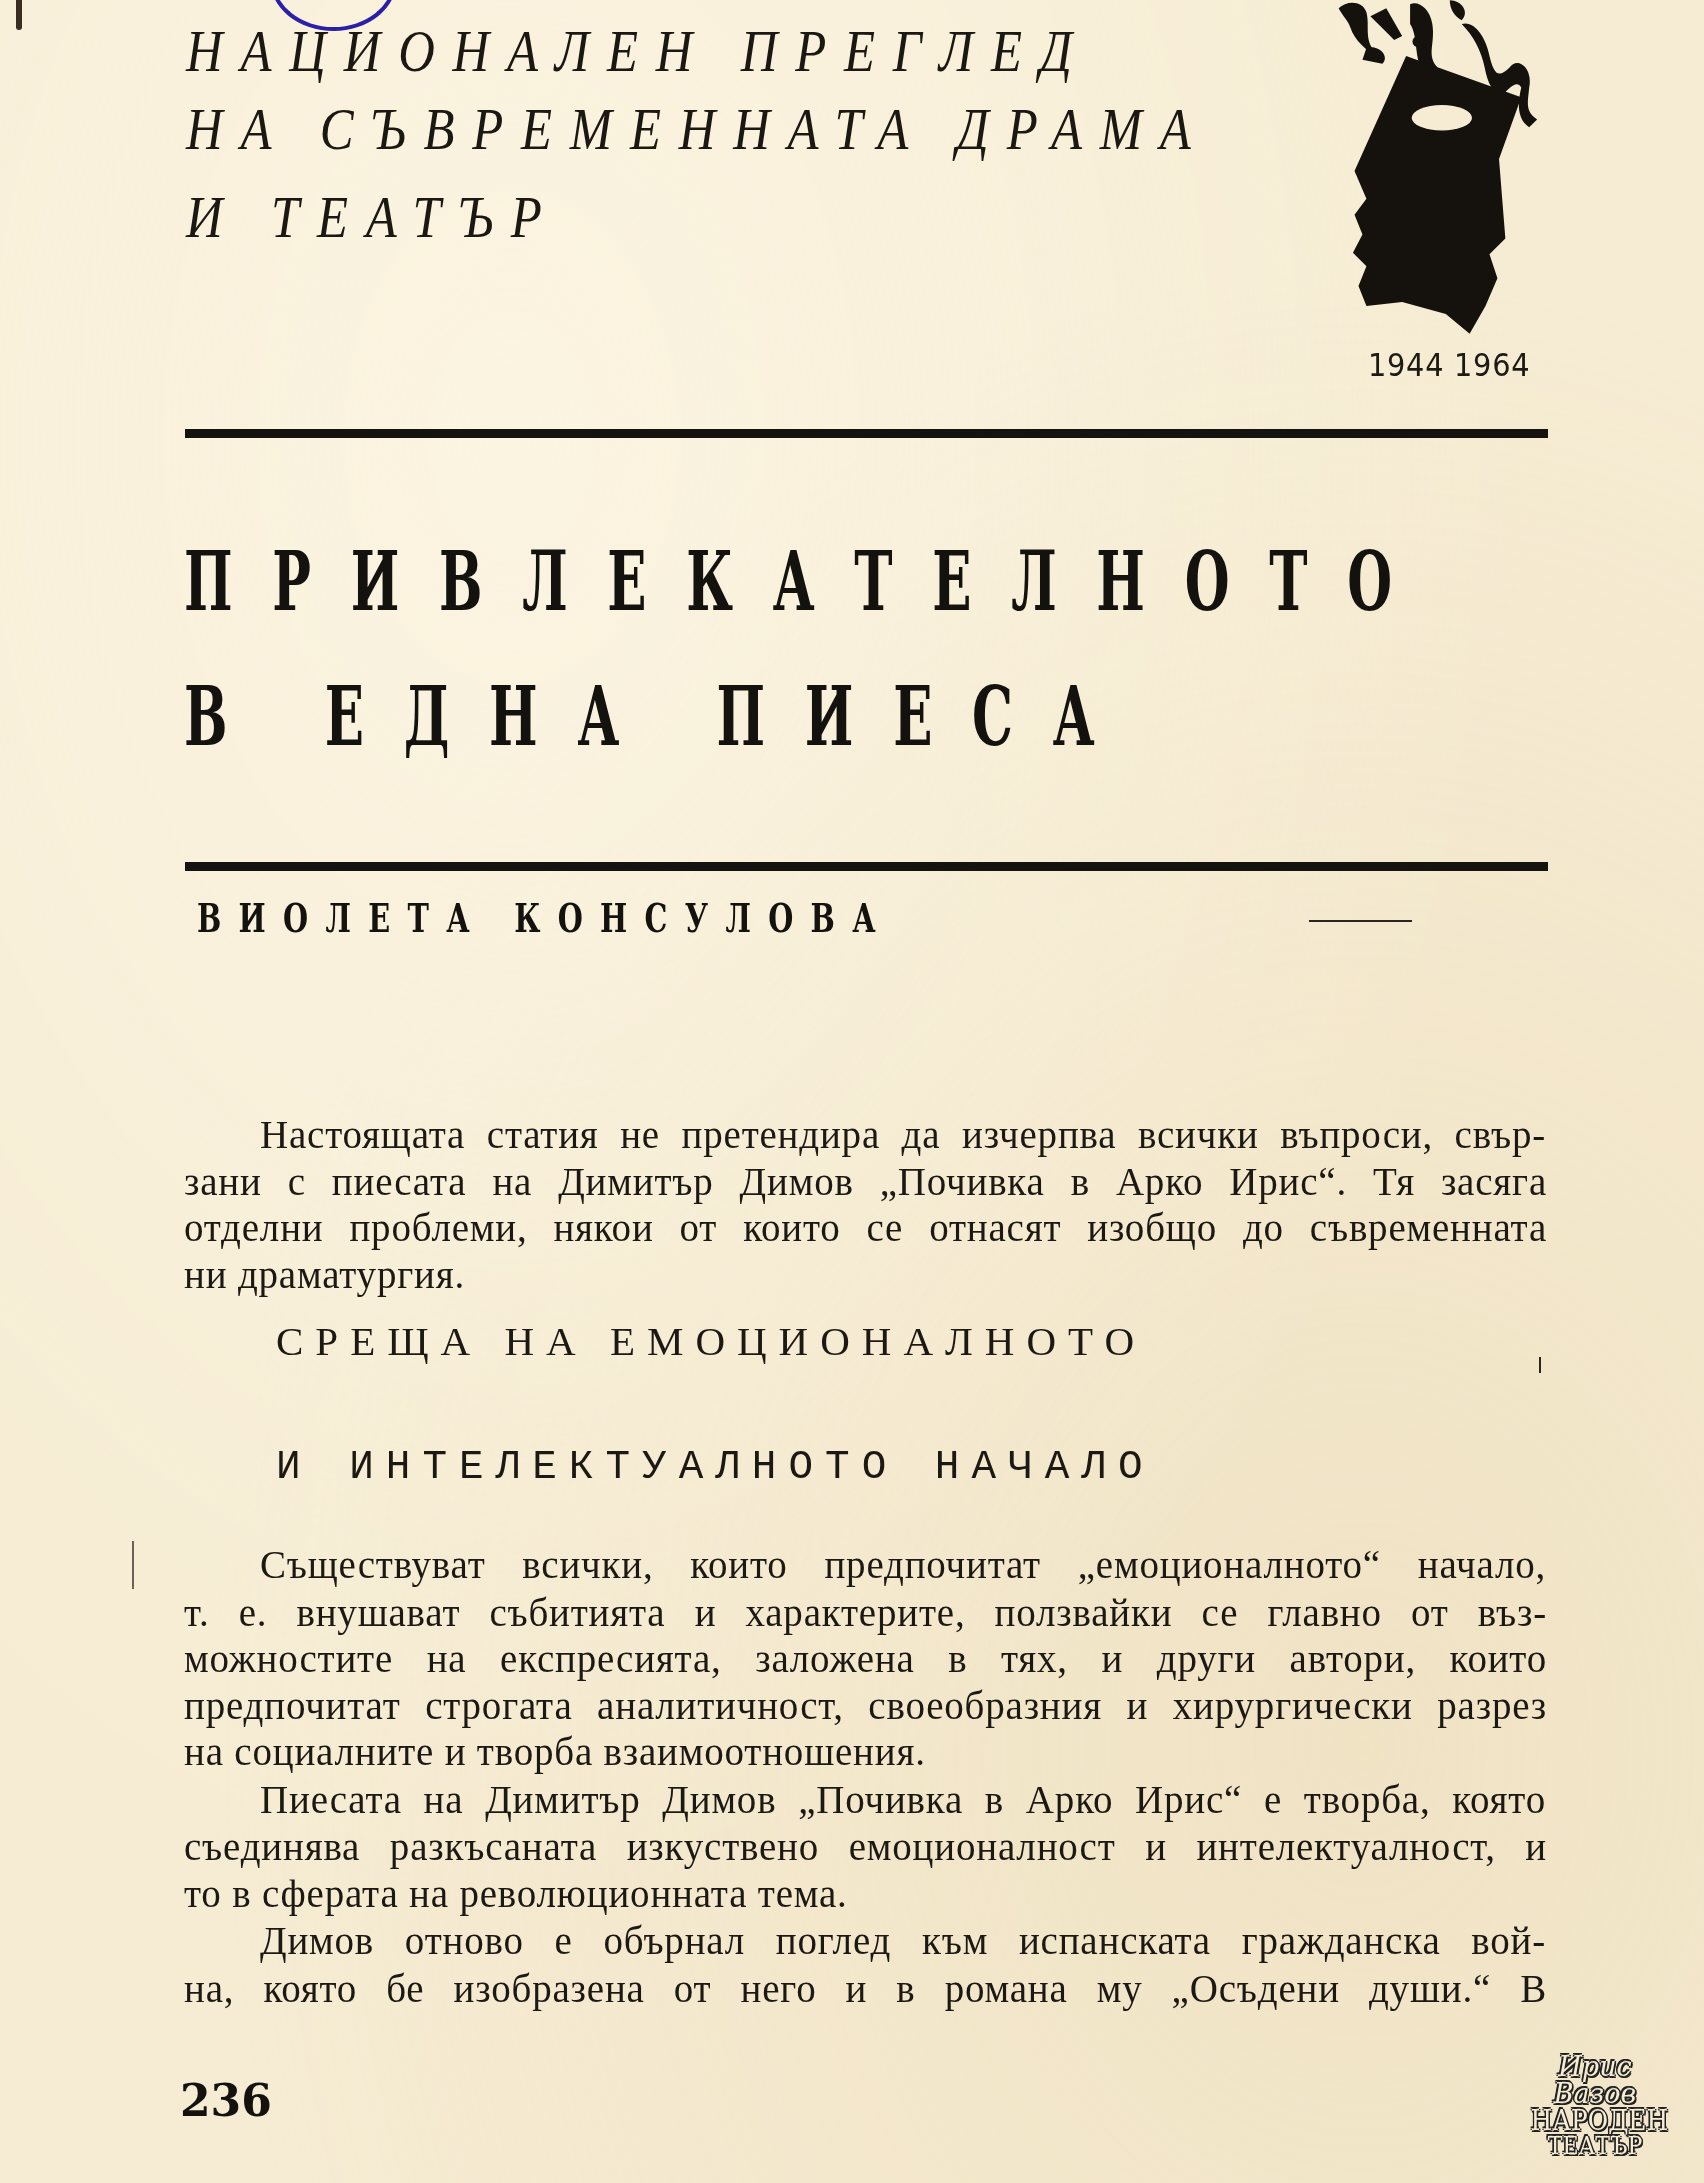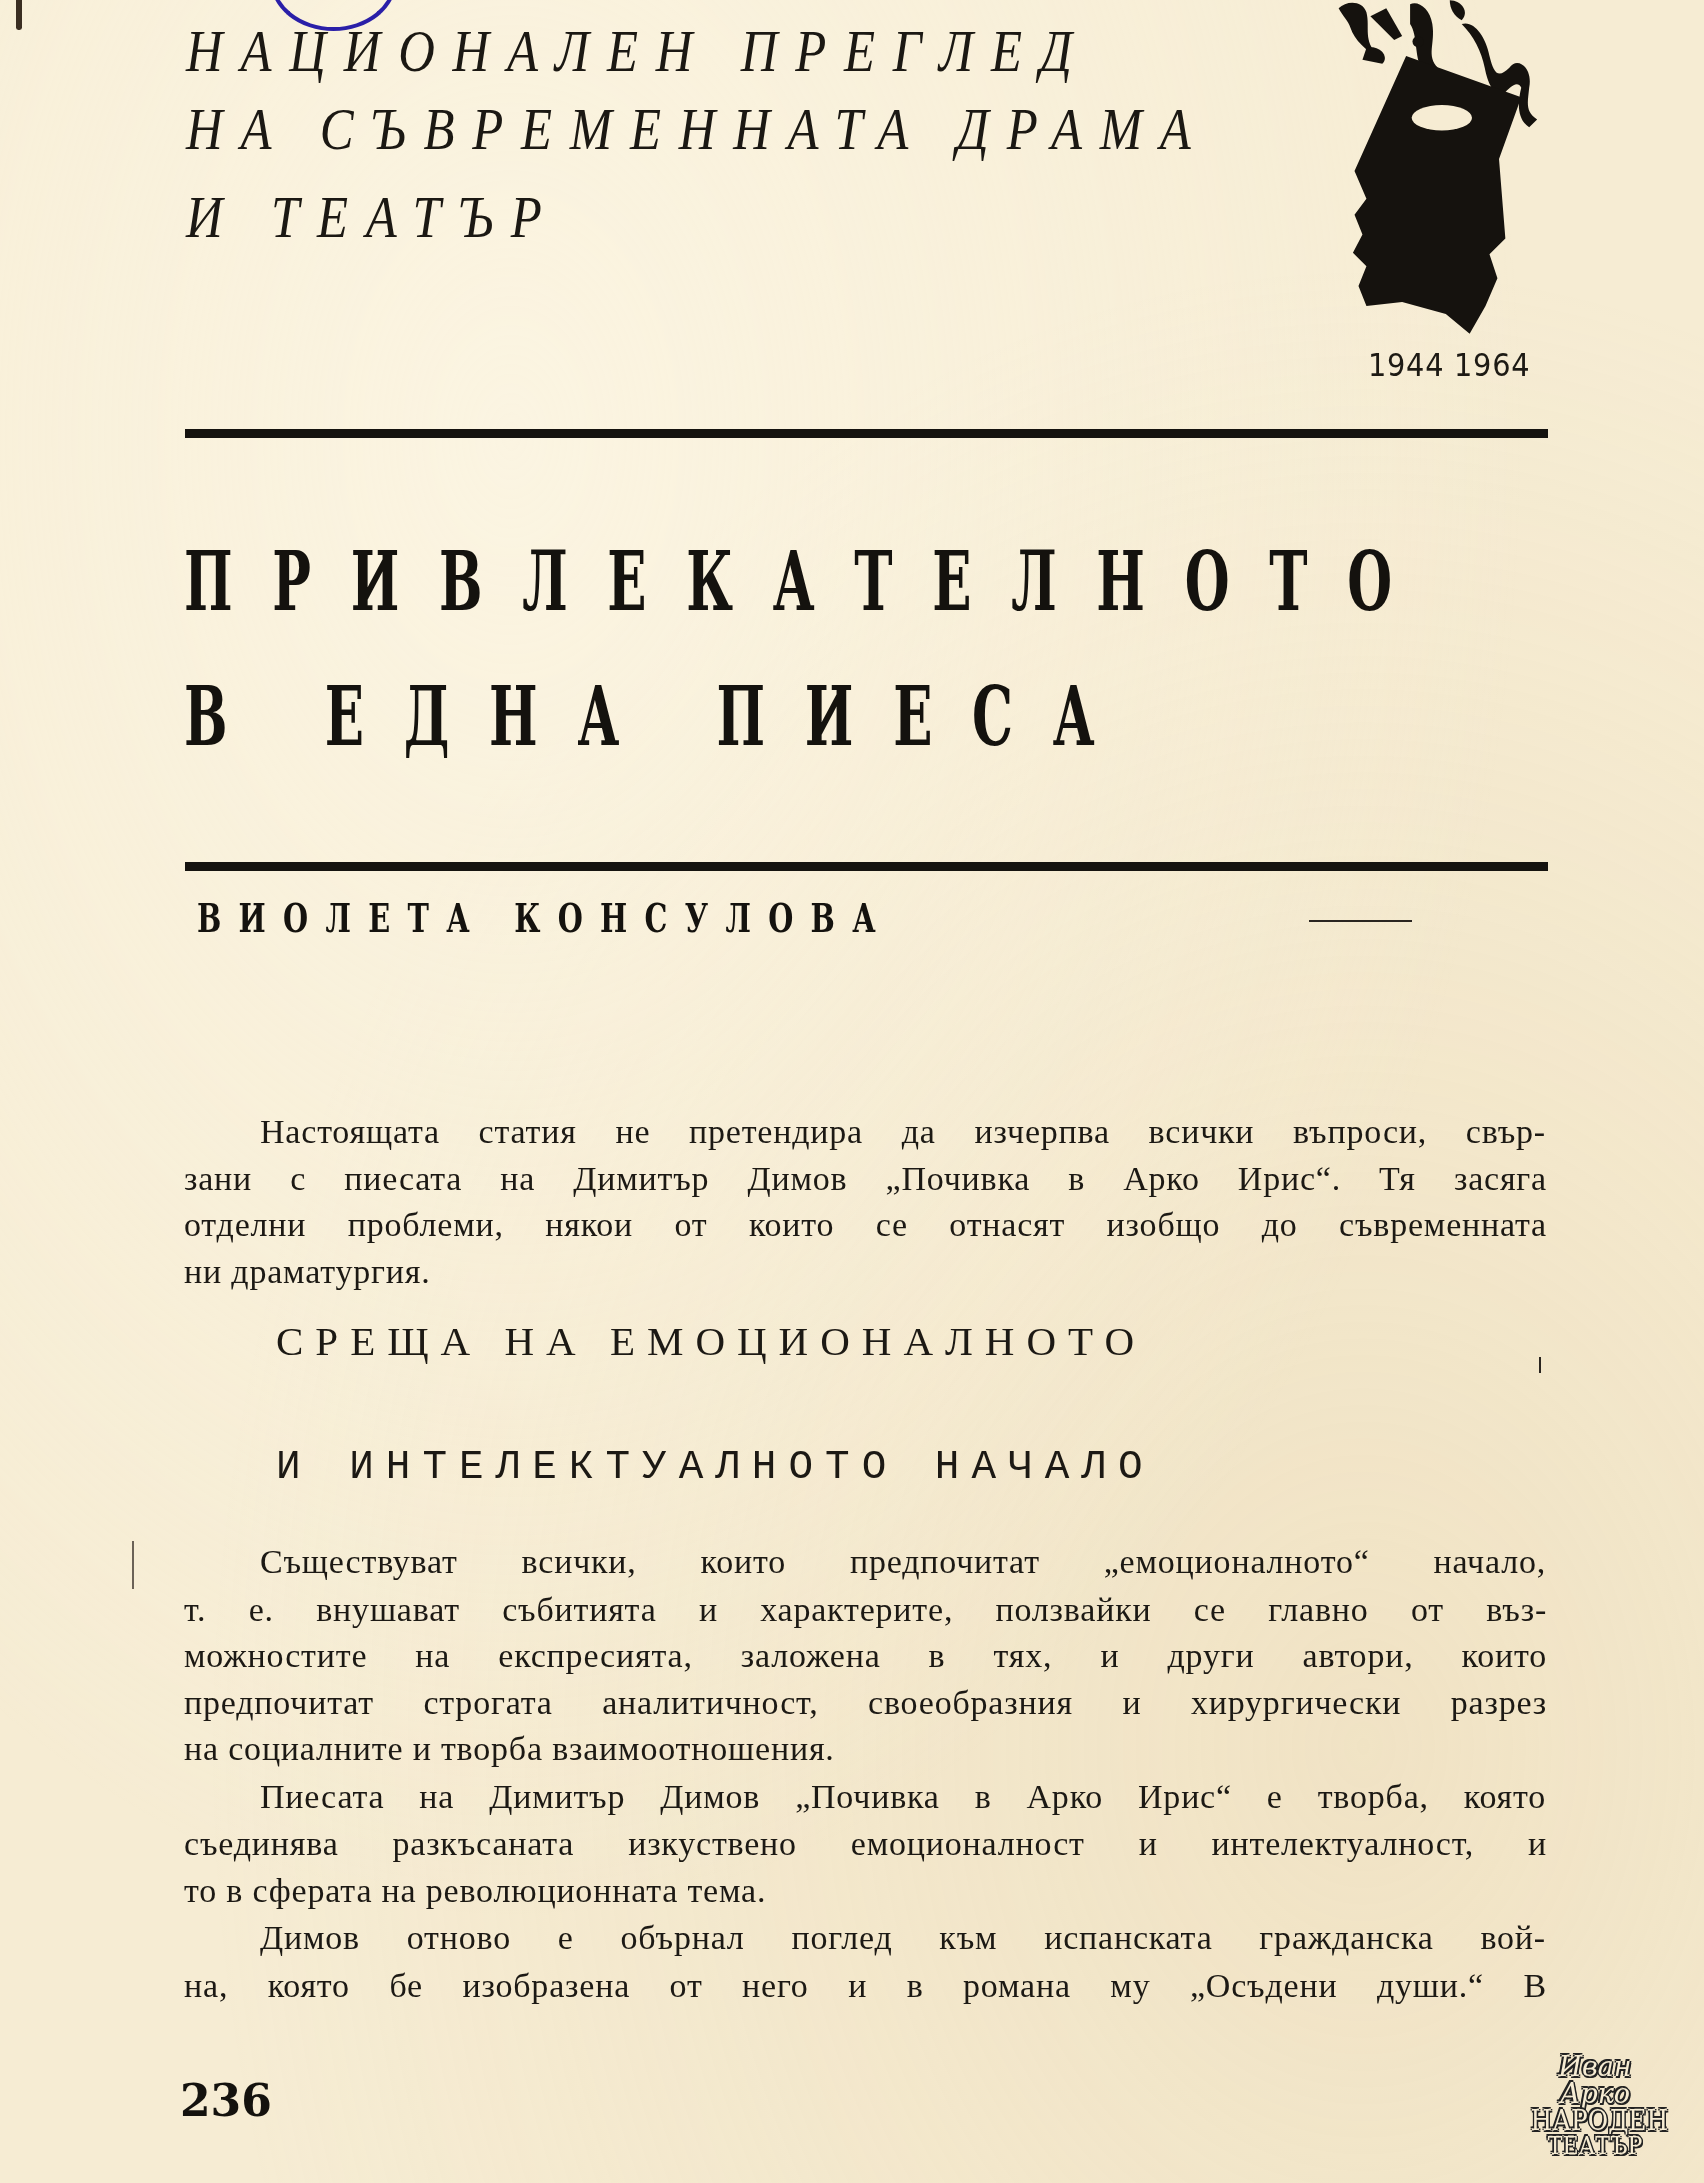--- a/index.html
+++ b/index.html
@@ -29,21 +29,21 @@
   .title-1 { letter-spacing:64px; }
   .title-2 { letter-spacing:64px; }
   .author {
     position:absolute; left:197px; top:898px; white-space:nowrap;
     font-family:"DejaVu Serif", serif; font-weight:bold; font-size:40px;
     letter-spacing:24px; line-height:1; color:#14120e;
     transform:scaleX(0.72); transform-origin:left center;
   }
   .body-line {
     position:absolute; left:184px; width:1363px; white-space:nowrap;
-    font-family:"Liberation Serif", serif; font-size:34px; line-height:1;
+    font-family:"Liberation Serif", serif; font-size:39px; line-height:1;
     color:#1c1914; text-align:justify; text-align-last:justify;
     letter-spacing:0.8px;
   }
   .body-line.last { text-align-last:left; }
   .body-line.indent { padding-left:76px; width:1286px; }
   .section-head {
     position:absolute; left:276px; white-space:nowrap;
     font-family:"Liberation Serif", serif; font-size:41px; letter-spacing:12px;
     line-height:1; color:#1c1914;
   }
@@ -132,17 +132,17 @@
 
 <div class="body-line indent" style="top:1921px;">Димов отново е обърнал поглед към испанската гражданска вой-</div>
 <div class="body-line" style="top:1969px;">на, която бе изобразена от него и в романа му „Осъдени души.“ В</div>
 
 <div class="mark" style="left:132px; top:1541px; width:1.6px; height:48px; background:#6b6257;"></div>
 <div class="mark" style="left:1539px; top:1357px; width:2.4px; height:16px;"></div>
 
 <div class="page-num">236</div>
 
 <div class="logo">
-  <div class="logo-script">Иван Арко</div>
+  <div class="logo-script">Ирис Вазов</div>
   <div class="logo-main">НАРОДЕН</div>
   <div class="logo-main" style="font-size:24px;">ТЕАТЪР</div>
 </div>
 
 
 </body></html>

